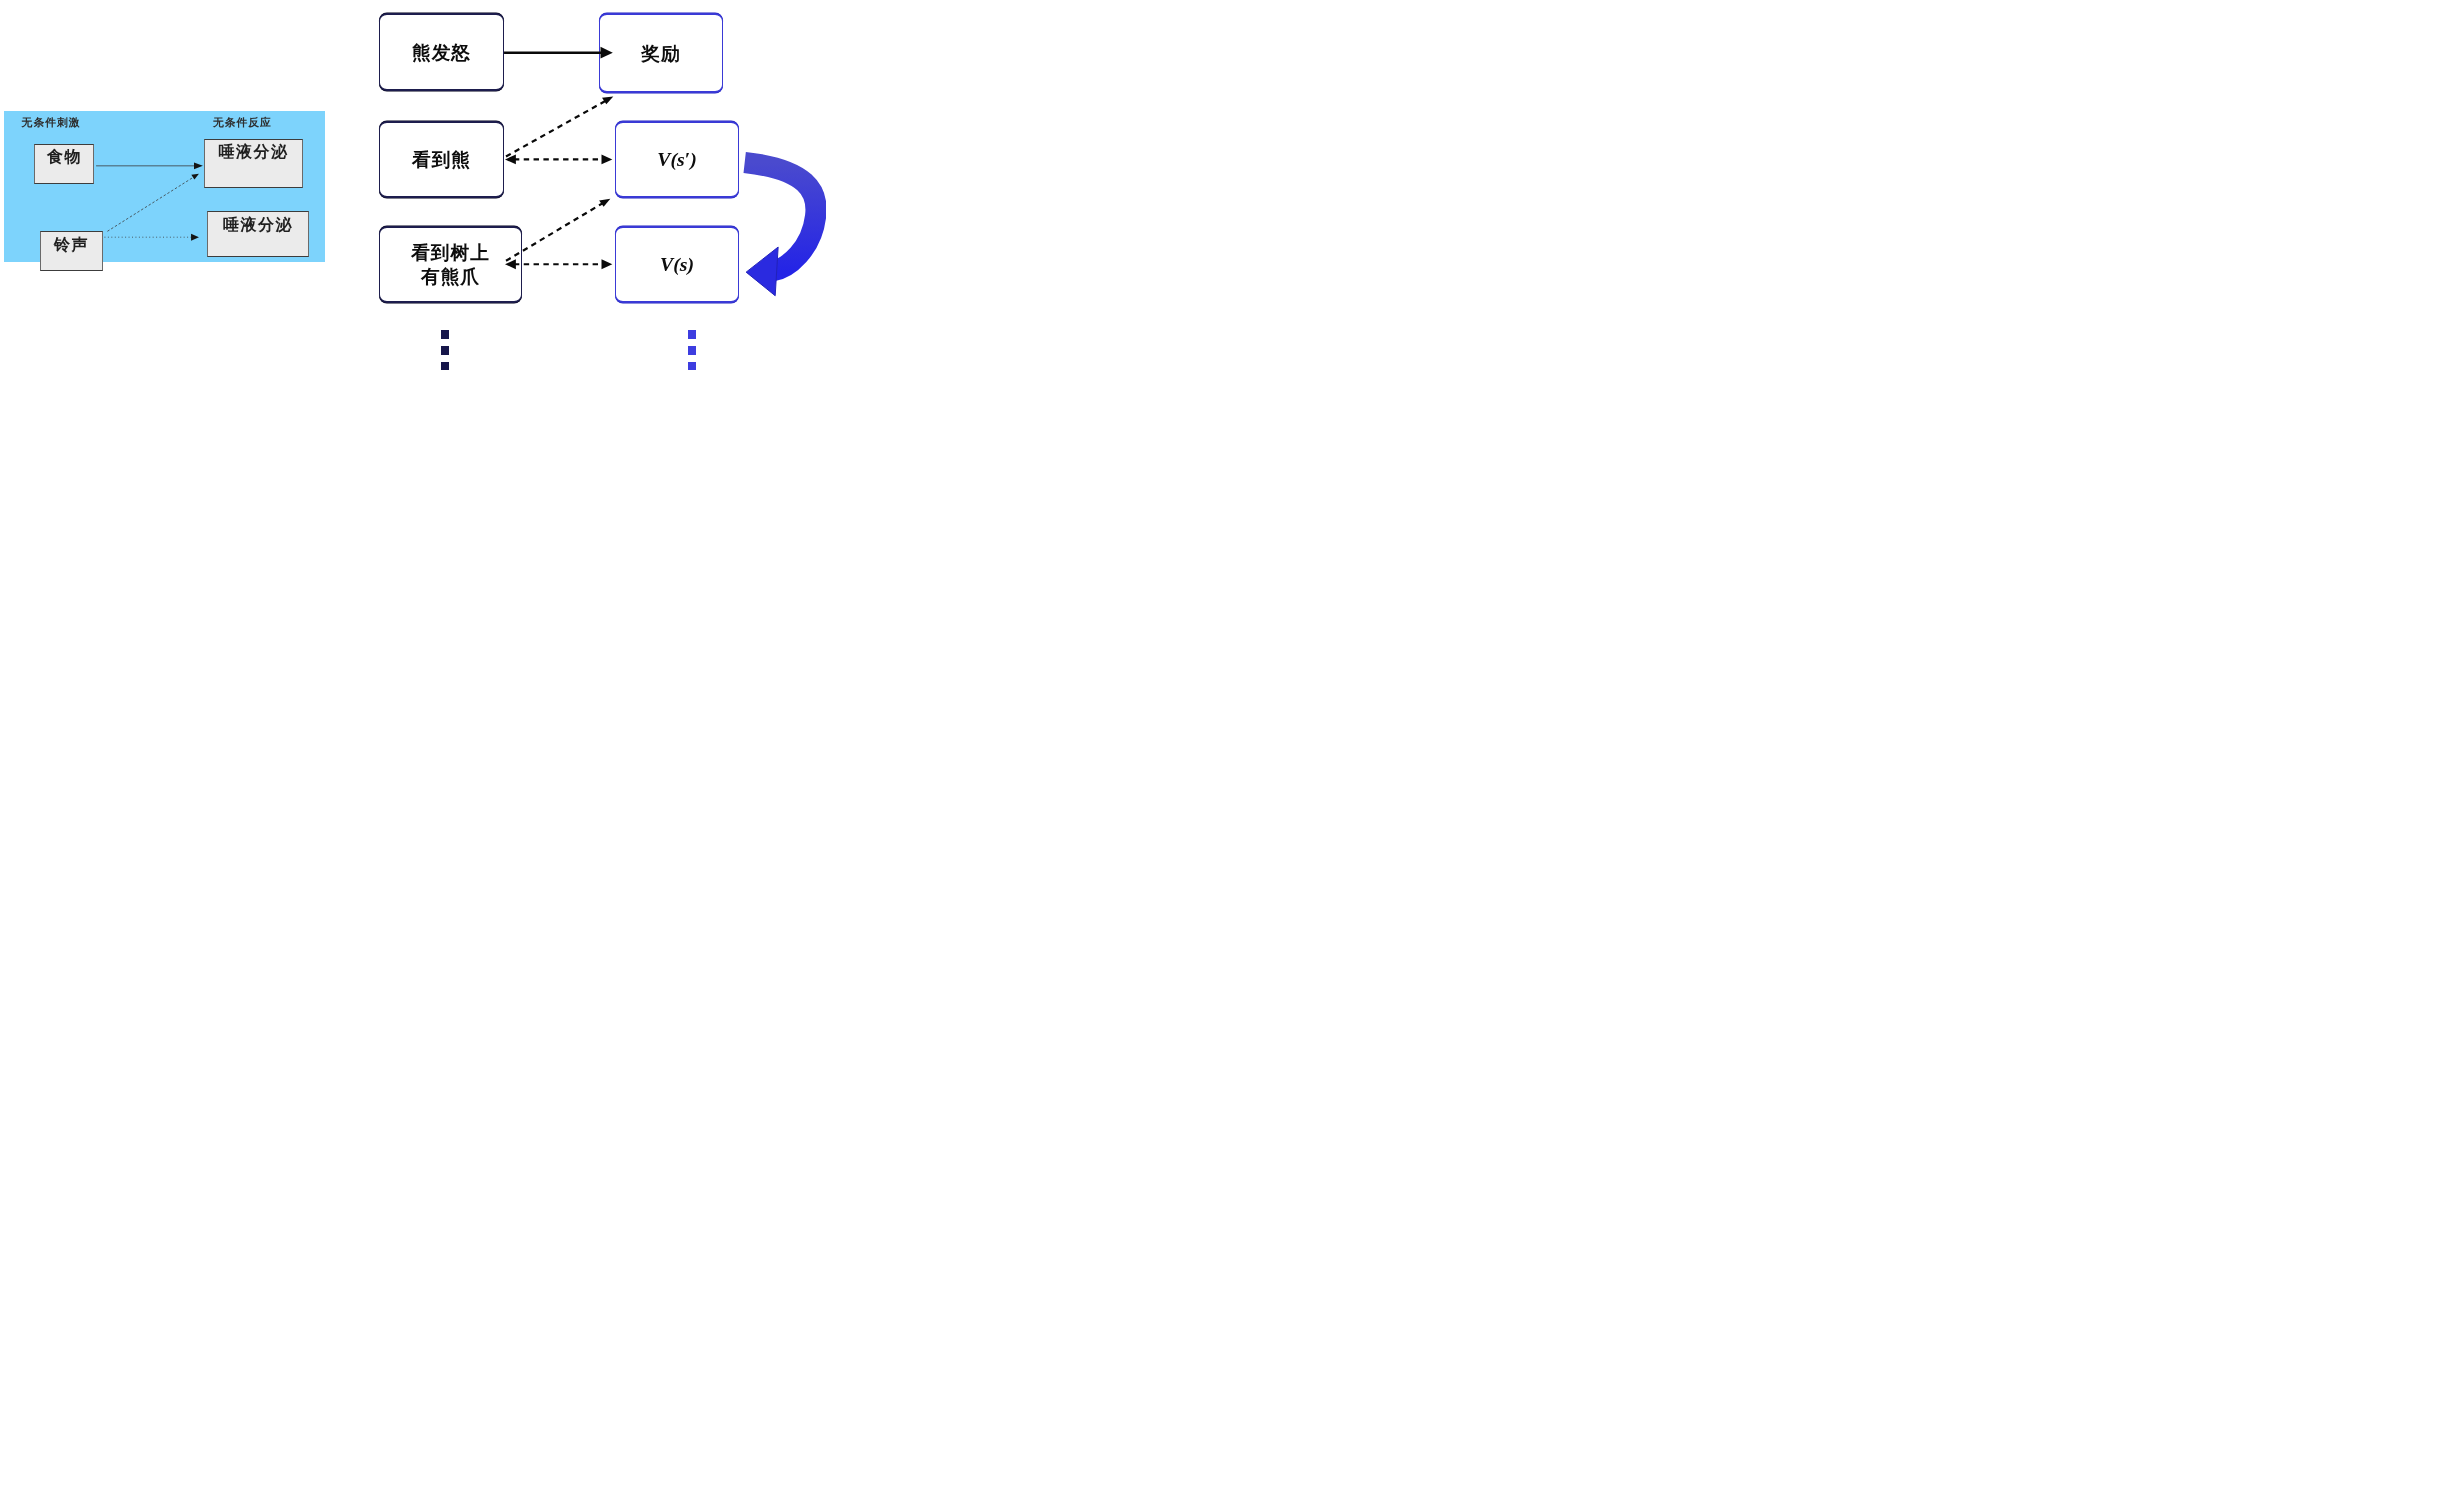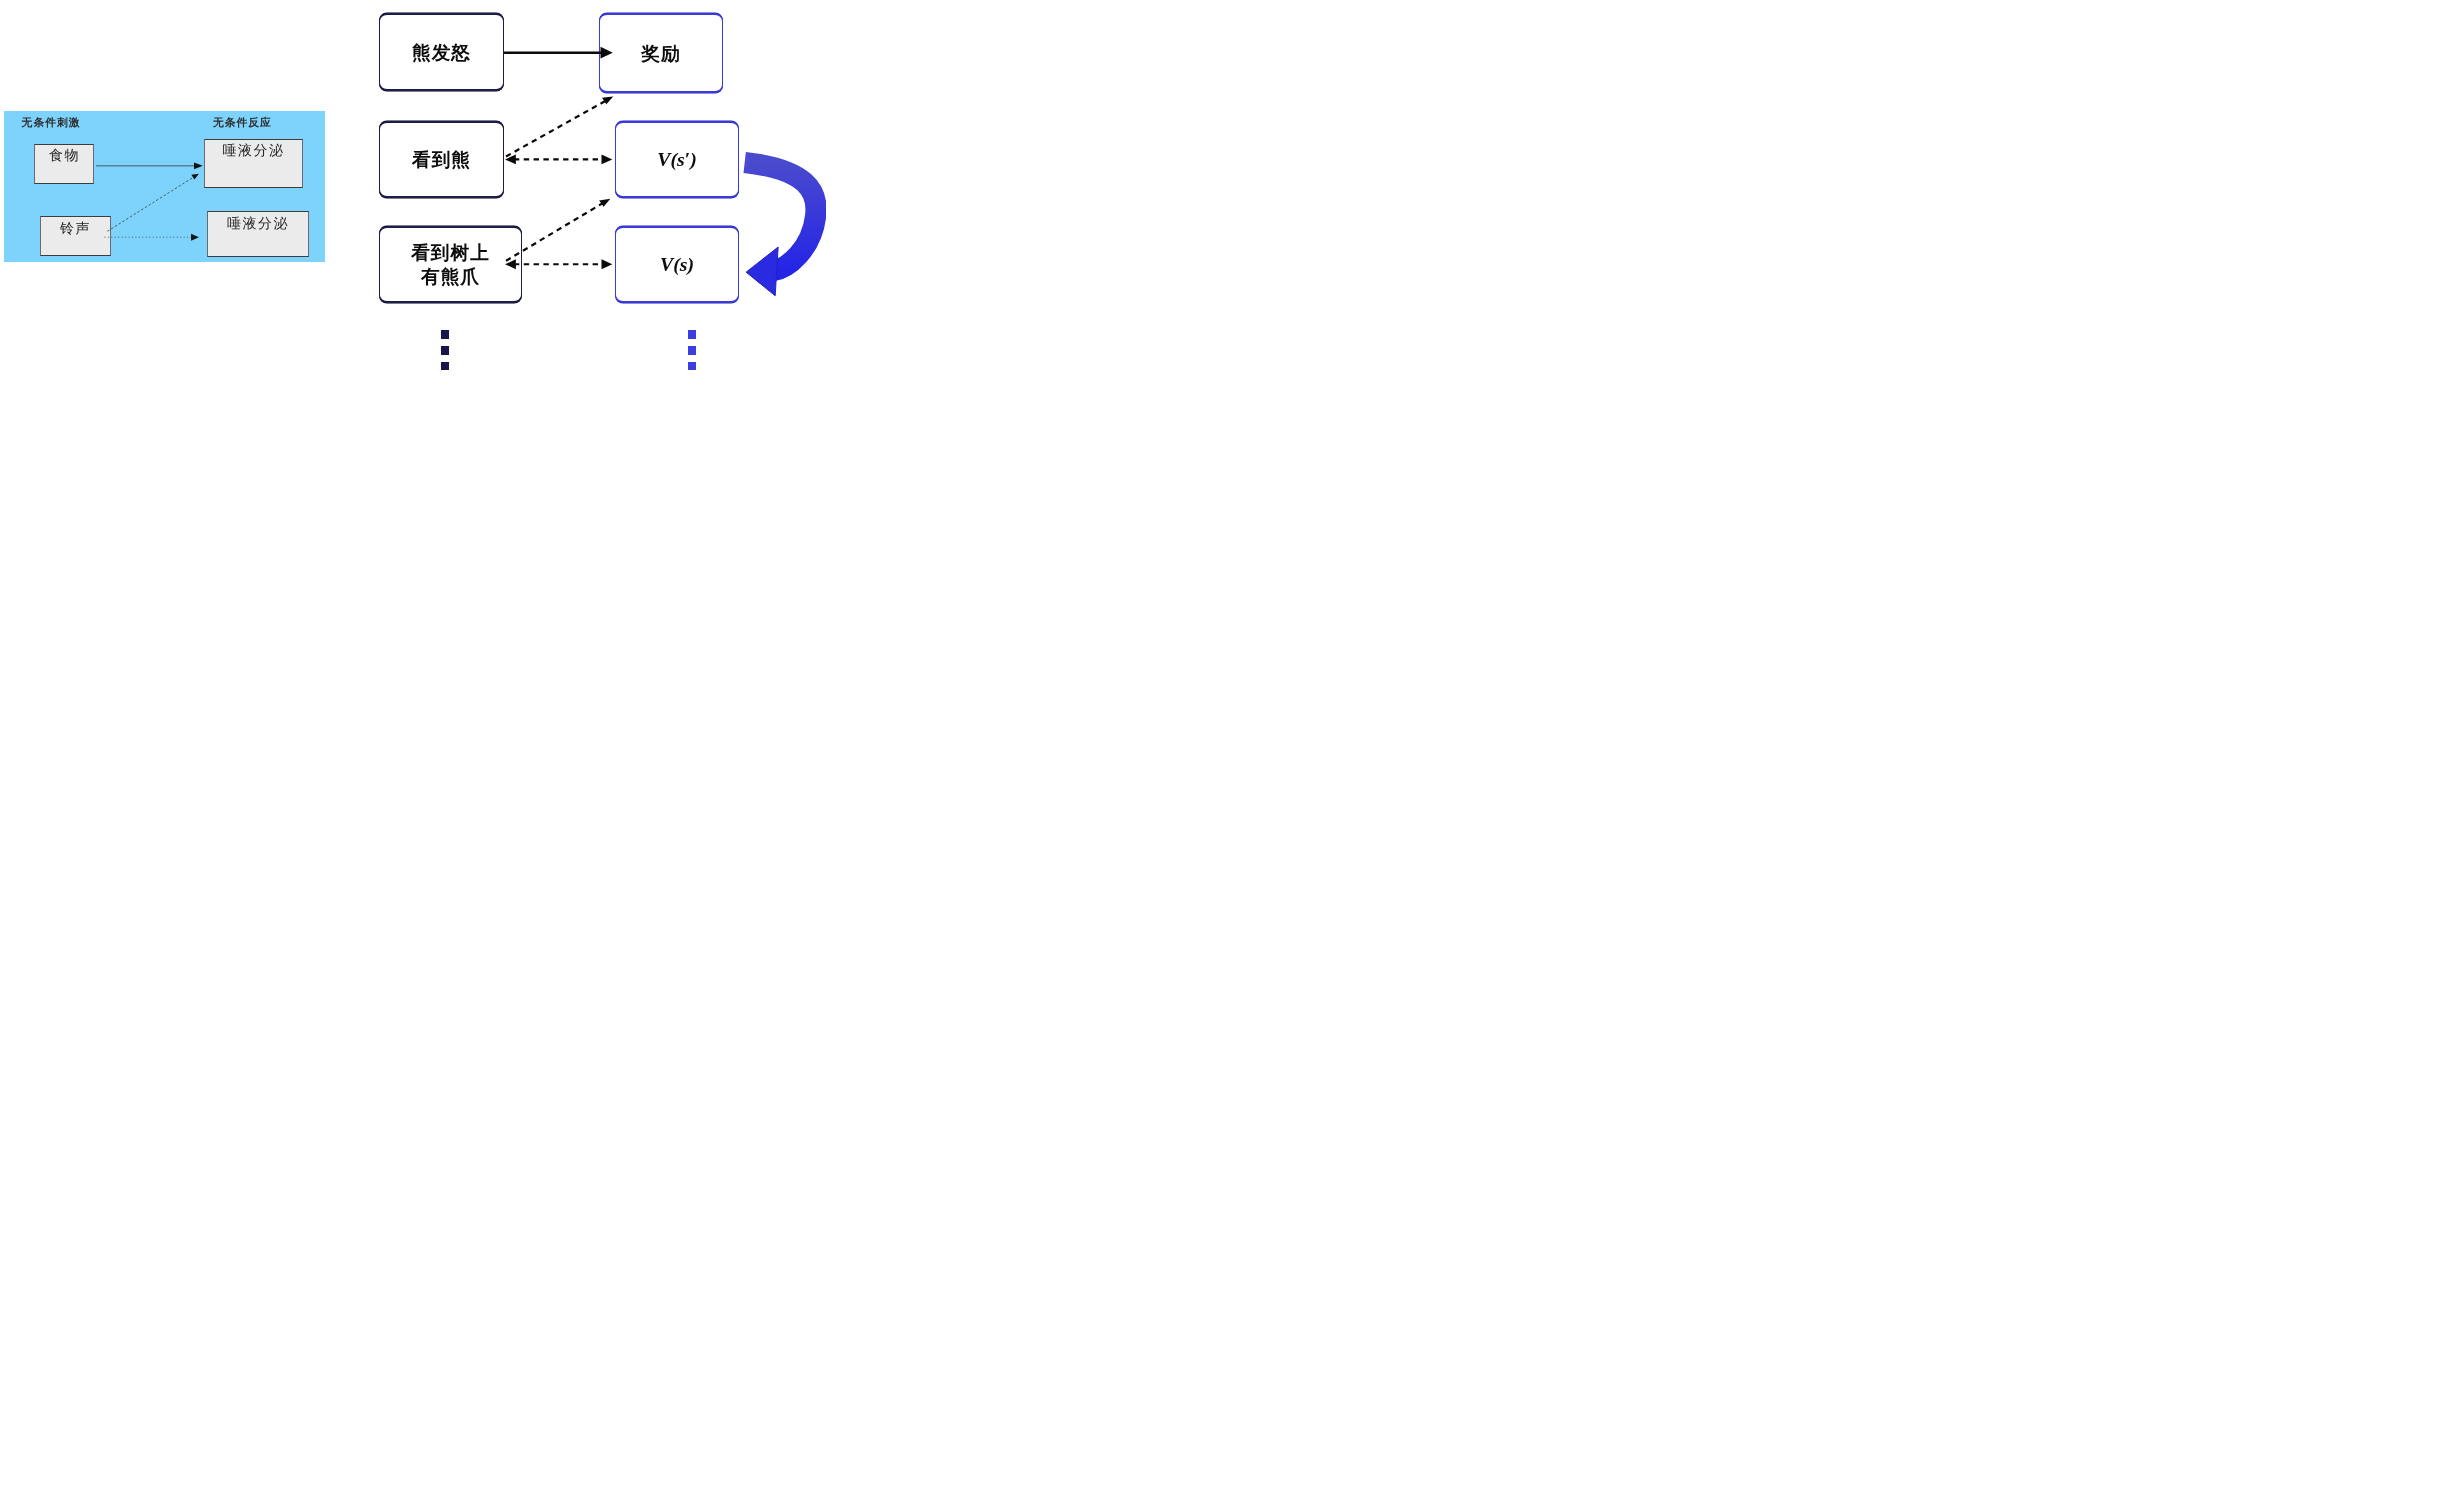--- a/index.html
+++ b/index.html
@@ -4,21 +4,21 @@
 <style>
   html,body{margin:0;padding:0;background:#ffffff;}
   body{font-family:"Liberation Sans","DejaVu Sans",sans-serif;}
   .canvas{position:relative;width:826px;height:374px;background:#ffffff;overflow:hidden;}
 
   
   .pavlov-panel{position:absolute;left:3.9px;top:111px;width:321px;height:151px;background:#7dd3fc;}
   .pp-label{position:absolute;font-size:10.8px;font-weight:700;color:#2e2e2e;letter-spacing:1px;white-space:nowrap;}
   .pp-box{position:absolute;background:#ebebeb;border-left:0.5px solid #6a6a6a;border-right:0.5px solid #6a6a6a;
           border-top:1.5px solid #3c3c3c;border-bottom:1.5px solid #3c3c3c;box-sizing:border-box;
-          text-align:center;font-size:14px;font-weight:400;color:#1f1f1f;letter-spacing:1.5px;padding-top:2.5px;}
+          text-align:center;font-size:16px;font-weight:700;color:#1f1f1f;letter-spacing:1.5px;padding-top:2.5px;}
 
   
   .node{position:absolute;background:#ffffff;box-sizing:border-box;border-style:solid;border-radius:7.9px;
         display:flex;flex-direction:column;align-items:center;justify-content:center;
         font-size:18.7px;font-weight:700;color:#0d0d0d;letter-spacing:1px;line-height:1.25;}
   .node.state{border-color:#1d1d4d;border-width:2.5px 1.5px;box-shadow:0 0.5px 0 #00001a, 0 -0.5px 0 #00001a;}
   .node.value{border-color:#3a3ad6;border-width:2.5px 1.5px;box-shadow:0 0.5px 0 #2323c0, 0 -0.5px 0 #2323c0;}
   .math{font-family:"Liberation Serif","DejaVu Serif",serif;font-style:italic;font-weight:600;font-size:19.7px;letter-spacing:0;}
 
   
@@ -36,21 +36,21 @@
 <div class="canvas">
 
   <section class="pavlov-panel">
     <div class="pp-label" style="left:17.7px;top:4.9px;">无条件刺激</div>
     <div class="pp-label" style="left:209px;top:4.9px;">无条件反应</div>
     <div class="pp-label" style="left:41px;top:131px;">条件刺激</div>
     <div class="pp-label" style="left:219px;top:131px;">条件反应</div>
 
     <div class="pp-box" style="left:30.5px;top:32.5px;width:60px;height:40px;">食物</div>
     <div class="pp-box" style="left:200px;top:27.6px;width:99px;height:49px;">唾液分泌</div>
-    <div class="pp-box" style="left:36px;top:105px;width:71px;height:40px;text-align:center;">铃声</div>
+    <div class="pp-box" style="left:36px;top:120px;width:63px;height:40px;text-align:center;">铃声</div>
     <div class="pp-box" style="left:203px;top:100px;width:102px;height:46px;">唾液分泌</div>
   </section>
 
   <div class="node state" style="left:379px;top:13.3px;width:125px;height:78px;">
     <span>熊发怒</span>
   </div>
   <div class="node state" style="left:379px;top:121px;width:125px;height:77px;justify-content:center;">
     <span>看到熊</span>
   </div>
   <div class="node state" style="left:379px;top:226px;width:143px;height:77px;">

